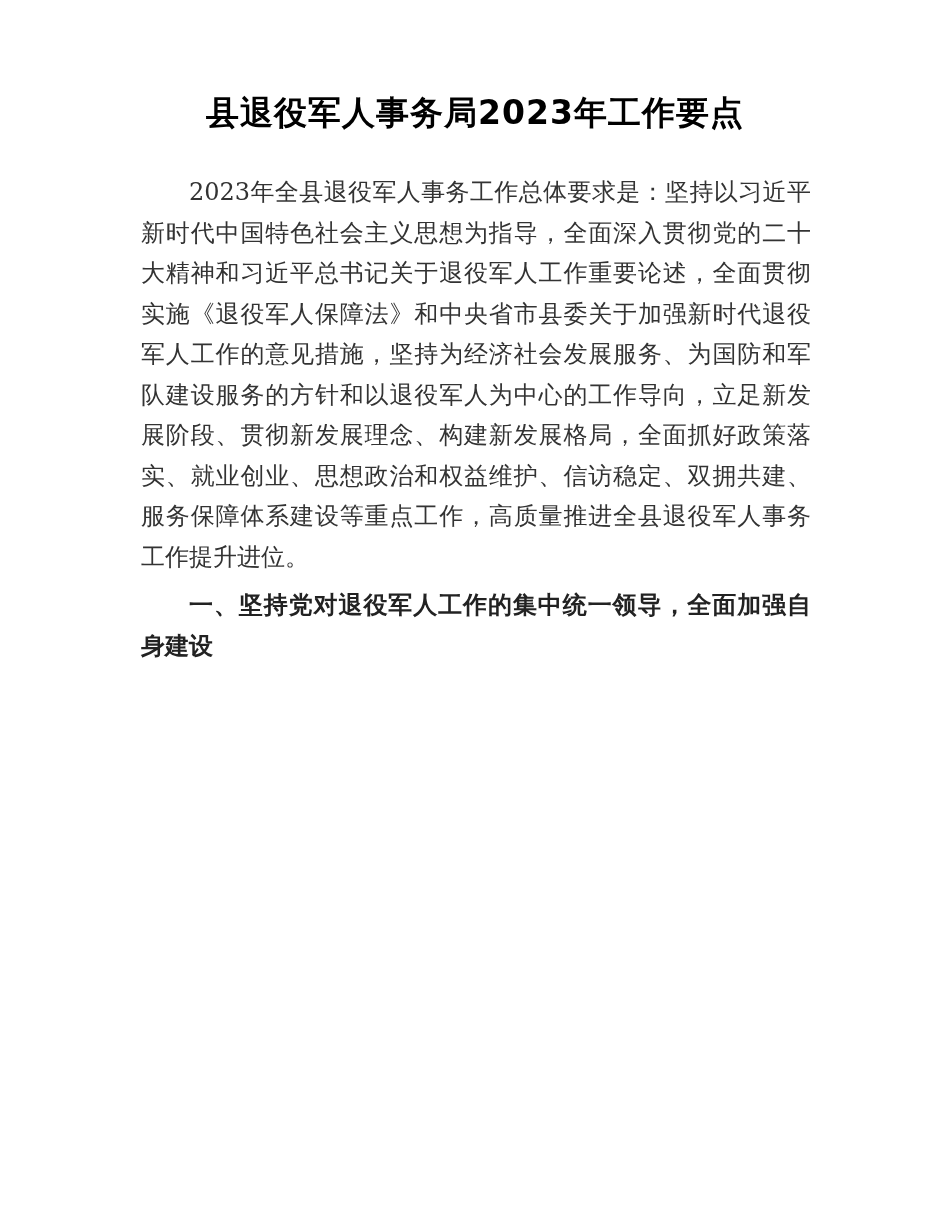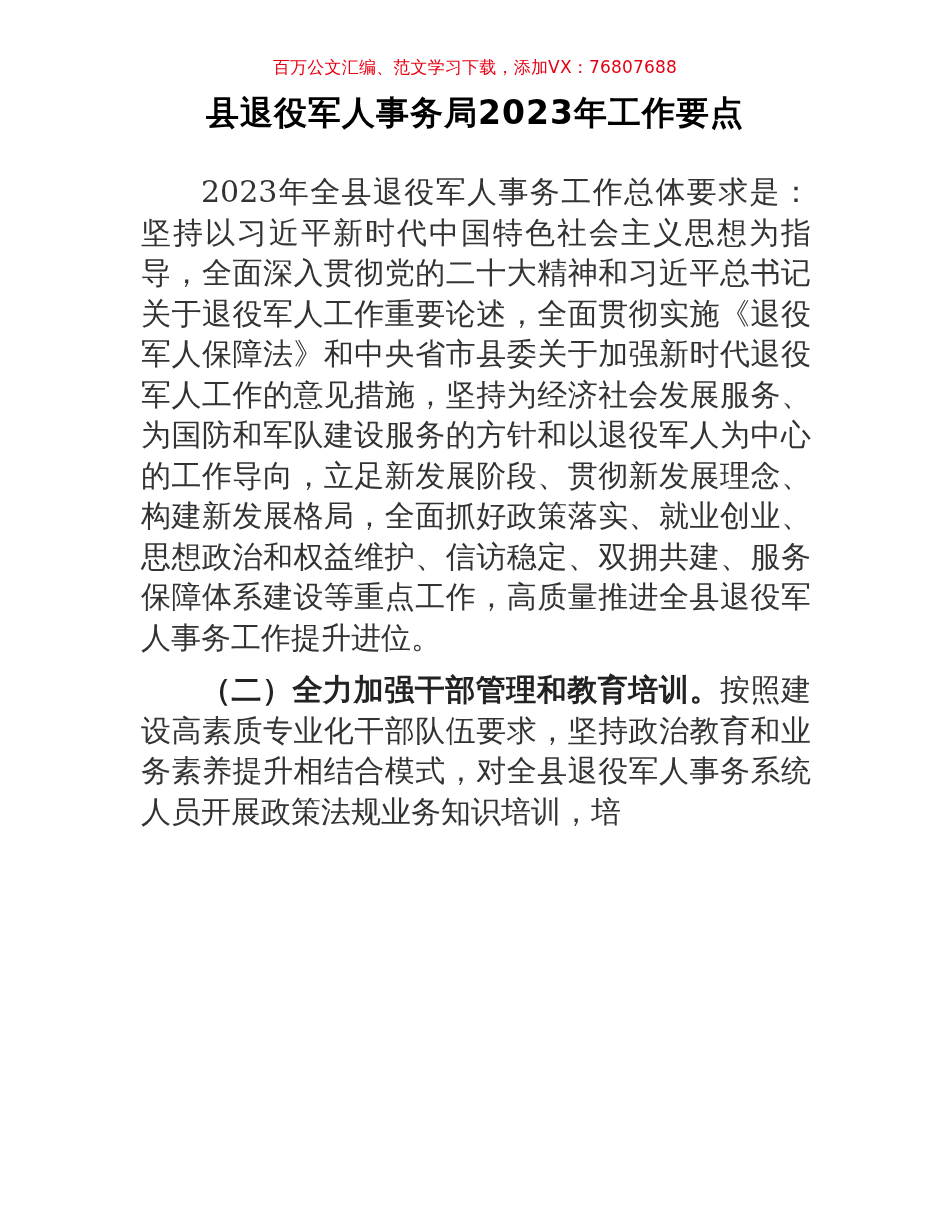--- a/index.html
+++ b/index.html
@@ -9,33 +9,32 @@
     position: absolute; left: 0; top: 56px; width: 950px; text-align: center;
     color: #e60012; font-family: "DejaVu Sans", sans-serif; font-size: 17px; letter-spacing: 0.2px;
   }
   .title {
     position: absolute; left: 0; top: 91px; width: 950px; text-align: center;
     font-family: "DejaVu Sans", sans-serif; font-weight: bold; font-size: 33px; color: #000;
     letter-spacing: 1px;
   }
   .body {
     position: absolute; left: 141px; top: 172px; width: 670px;
-    font-family: "DejaVu Serif", serif; font-size: 30px; line-height: 40.5px; color: #333;
+    font-family: "DejaVu Serif", serif; font-size: 24px; line-height: 40.5px; color: #333;
     text-align: justify;
   }
   .body p { margin: 0; text-indent: 2em; }
   .body p.h1 { font-weight: bold; color: #222; margin-top: 8px; }
   .body p.sub { margin-top: 10px; }
   .body b { color: #222; }
   .body p.sub2 { margin-top: 12px; }
 </style>
 </head>
 <body>
 
 <div class="page">
-  <div class="banner">百万公文汇编、范文学习下载，添加VX：76807688</div>
   <div class="title">县退役军人事务局2023年工作要点</div>
 
   <div class="body">
     <p>2023年全县退役军人事务工作总体要求是：坚持以习近平新时代中国特色社会主义思想为指导，全面深入贯彻党的二十大精神和习近平总书记关于退役军人工作重要论述，全面贯彻实施《退役军人保障法》和中央省市县委关于加强新时代退役军人工作的意见措施，坚持为经济社会发展服务、为国防和军队建设服务的方针和以退役军人为中心的工作导向，立足新发展阶段、贯彻新发展理念、构建新发展格局，全面抓好政策落实、就业创业、思想政治和权益维护、信访稳定、双拥共建、服务保障体系建设等重点工作，高质量推进全县退役军人事务工作提升进位。</p>
-    <p class="sub2"><b>（二）全力加强干部管理和教育培训。</b><span>按照建设高素质专业化干部队伍要求，坚持政治教育和业务素养提升相结合模式，对全县退役军人事务系统人员开展政策法规业务知识培训，培</span></p>
+    <p class="h1">一、坚持党对退役军人工作的集中统一领导，全面加强自身建设</p>
   </div>
 </div>
 
 </body></html>

